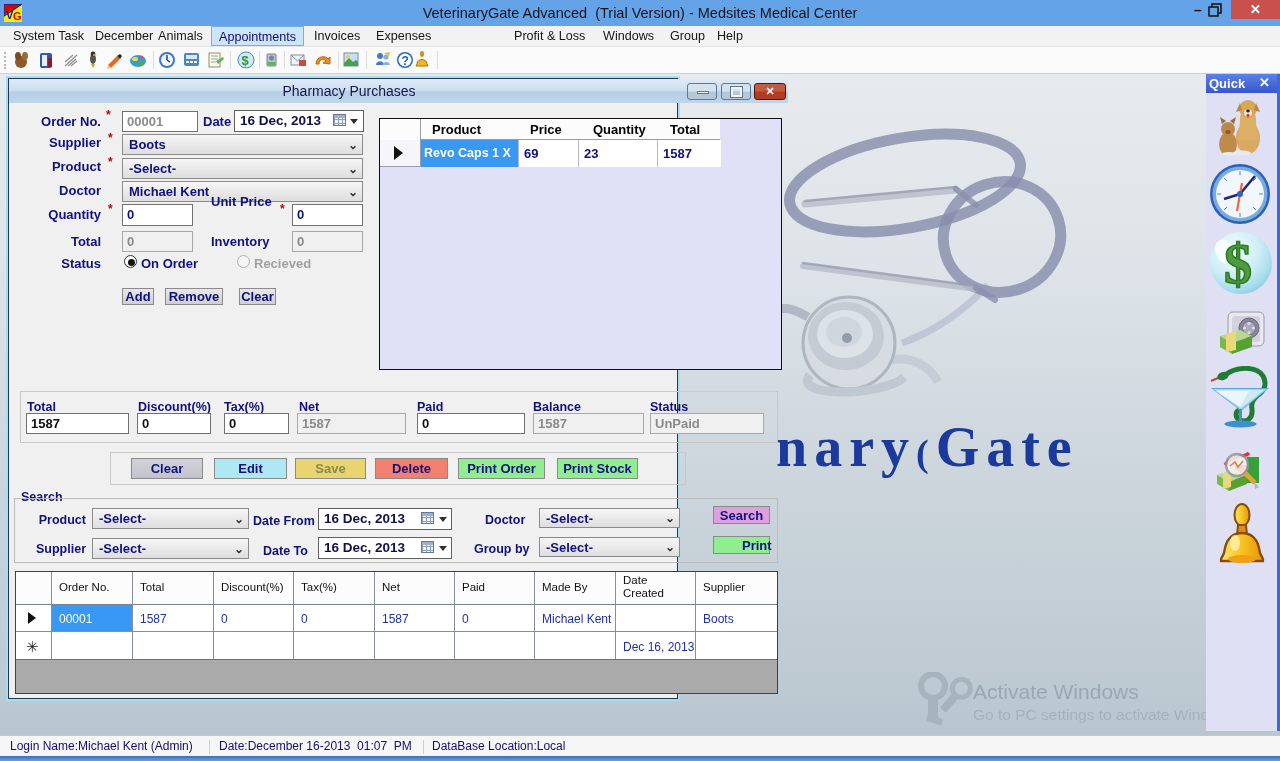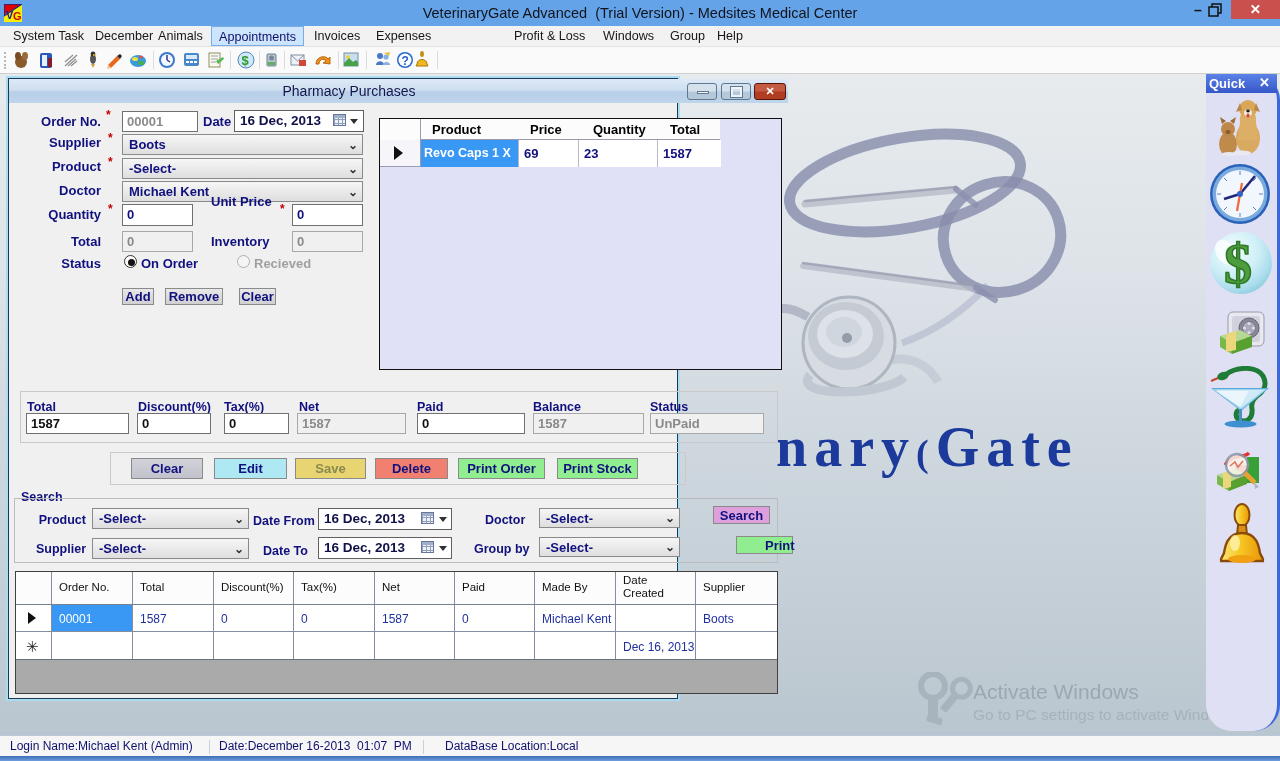--- a/index.html
+++ b/index.html
@@ -10,21 +10,21 @@
 #btn-min{left:1183px;top:2px;width:30px;height:19px;color:#111;text-align:center;font-weight:bold;font-size:14px;}
 #btn-close{left:1231px;top:0;width:49px;height:19px;background:#c9504c;color:#fff;text-align:center;font-size:13.5px;line-height:19px;font-weight:bold;}
 #menubar{left:0;top:26px;width:1280px;height:21px;background:#f2f2f2;border-bottom:1px solid #e4e4e4;}
 .mi{position:absolute;top:0;height:20px;line-height:21px;font-size:12.6px;color:#161616;}
 #toolbar{left:0;top:47px;width:1280px;height:27px;background:#fafafa;border-bottom:1px solid #cfcfcf;}
 .tsep{position:absolute;top:4px;width:1px;height:18px;background:#dcdcdc;}
 #mdi{left:0;top:74px;width:1280px;height:661px;background:linear-gradient(180deg,#e7ebee 0%,#dde3e8 30%,#cdd6dd 60%,#bac6cf 100%);}
 #brand{left:776px;top:415px;width:430px;height:60px;font-family:"Liberation Serif",serif;font-weight:bold;font-size:56px;color:#1b3a9c;letter-spacing:7px;}
 #actwin1{left:973px;top:680px;width:300px;font-size:21px;color:#9aa8b2;}
 #actwin2{left:973px;top:706px;width:300px;font-size:15.5px;color:#a5b1bb;}
-#sidebar{left:1206px;top:74px;width:74px;height:657px;background:#e0e0f4;border-right:3px solid #3c68dc;border-radius:26px;}
+#sidebar{left:1206px;top:74px;width:74px;height:657px;background:#e0e0f4;border-right:3px solid #3c68dc;}
 #sb-head{position:absolute;left:0;top:0;width:71px;height:19px;background:linear-gradient(180deg,#5b82e8,#3657c8);color:#fff;font-weight:bold;font-size:13px;line-height:19px;padding-left:3px;}
 #sb-x{position:absolute;left:53px;top:1px;color:#fff;font-weight:bold;font-size:13px;}
 #statusbar{left:0;top:735px;width:1280px;height:21px;background:#f6f6f6;border-top:1px solid #b9c9d9;font-size:12px;color:#10106e;}
 #statusbar span{position:absolute;top:3px;}
 #bottomstrip{left:0;top:756px;width:1280px;height:5px;background:linear-gradient(180deg,#3c6cb4,#6f9ede);}
 #dialog{left:8px;top:78px;width:670px;height:621px;background:#f0f0f0;border:1px solid #1c3852;box-shadow:0 0 0 2px rgba(168,220,242,.95);}
 #dlg-title{position:absolute;left:0;top:0;width:779px;height:24px;background:linear-gradient(180deg,#dde9f6 0%,#cfe0f0 45%,#b7cfe7 55%,#bed5ea 100%);}
 #dlg-title-text{position:absolute;left:0;top:0;width:680px;height:24px;text-align:center;line-height:25px;font-size:14px;color:#15154e;}
 .dlgbtn{position:absolute;top:4px;width:30px;height:17px;border:1px solid #5f7890;border-radius:3px;background:linear-gradient(180deg,#d5e2ee 49%,#b4c8da 51%);}
 label.f{position:absolute;font-weight:bold;font-size:13px;color:#10107e;text-align:right;white-space:nowrap;}
@@ -420,21 +420,21 @@
   <label class="f" style="left:476px;top:434px;text-align:left;font-size:12.5px;">Doctor</label>
   <div class="combo" style="left:530px;top:429px;width:141px;height:20px;font-size:13px;">-Select-<span class="carr" style="left:125px;top:2px;">⌄</span></div>
   <div class="btn" style="left:704px;top:427px;width:57px;height:18px;background:#dda0dd;line-height:17px;">Search</div>
   <label class="f" style="left:24px;top:463px;width:53px;font-size:12.5px;">Supplier</label>
   <div class="combo" style="left:83px;top:459px;width:157px;height:21px;font-size:13px;">-Select-<span class="carr" style="left:141px;top:3px;">⌄</span></div>
   <label class="f" style="left:254px;top:465px;text-align:left;font-size:12.5px;">Date To</label>
   <div class="dfield" style="left:309px;top:458px;width:134px;height:22px;">16 Dec, 2013
     <div class="calico" style="left:102px;top:3px;"></div><div class="darr" style="left:120px;top:8px;"></div></div>
   <label class="f" style="left:465px;top:463px;text-align:left;font-size:12.5px;">Group by</label>
   <div class="combo" style="left:530px;top:458px;width:141px;height:20px;font-size:13px;">-Select-<span class="carr" style="left:125px;top:2px;">⌄</span></div>
-  <div class="btn" style="left:727px;top:457px;width:57px;height:18px;background:#90ee90;line-height:17px;padding-left:28px;">Print</div>
+  <div class="btn" style="left:704px;top:457px;width:57px;height:18px;background:#90ee90;line-height:17px;padding-left:28px;">Print</div>
 
   <div class="abs" id="bgrid" style="left:6px;top:492px;width:763px;height:123px;background:#aaaaaa;border:1px solid #404040;">
     <div class="abs" style="left:0;top:0;width:761px;height:32px;background:#fcfcfc;"></div>
     <div class="abs" style="left:0;top:32px;width:761px;height:55px;background:#fff;"></div>
     <span class="bh" style="left:43px;top:9px;">Order No.</span>
     <span class="bh" style="left:124px;top:9px;">Total</span>
     <span class="bh" style="left:205px;top:9px;">Discount(%)</span>
     <span class="bh" style="left:285px;top:9px;">Tax(%)</span>
     <span class="bh" style="left:366px;top:9px;">Net</span>
     <span class="bh" style="left:446px;top:9px;">Paid</span>
@@ -465,16 +465,16 @@
     <div class="abs" style="left:0;top:87px;width:761px;height:1px;background:#6a727e;"></div>
     <div class="abs" style="left:12px;top:40px;width:0;height:0;border-top:6px solid transparent;border-bottom:6px solid transparent;border-left:8px solid #111;"></div>
     <span class="abs" style="left:10px;top:66px;font-size:15px;color:#222;">✳</span>
   </div>
  </div>
  <div class="abs" id="statusbar">
    <span style="left:10px;">Login Name:Michael Kent (Admin)</span>
    <span style="left:219px;">Date:December 16-2013&nbsp; 01:07&nbsp; PM</span>
    <div class="abs" style="left:209px;top:4px;width:1px;height:14px;background:#c8d0dc;"></div>
    <div class="abs" style="left:423px;top:4px;width:1px;height:14px;background:#c8d0dc;"></div>
-   <span style="left:432px;margin-left:13px;">DataBase Location:Local</span>
+   <span style="left:432px;">DataBase Location:Local</span>
  </div>
  <div class="abs" id="bottomstrip"></div>
 </div>
 
 </body></html>

